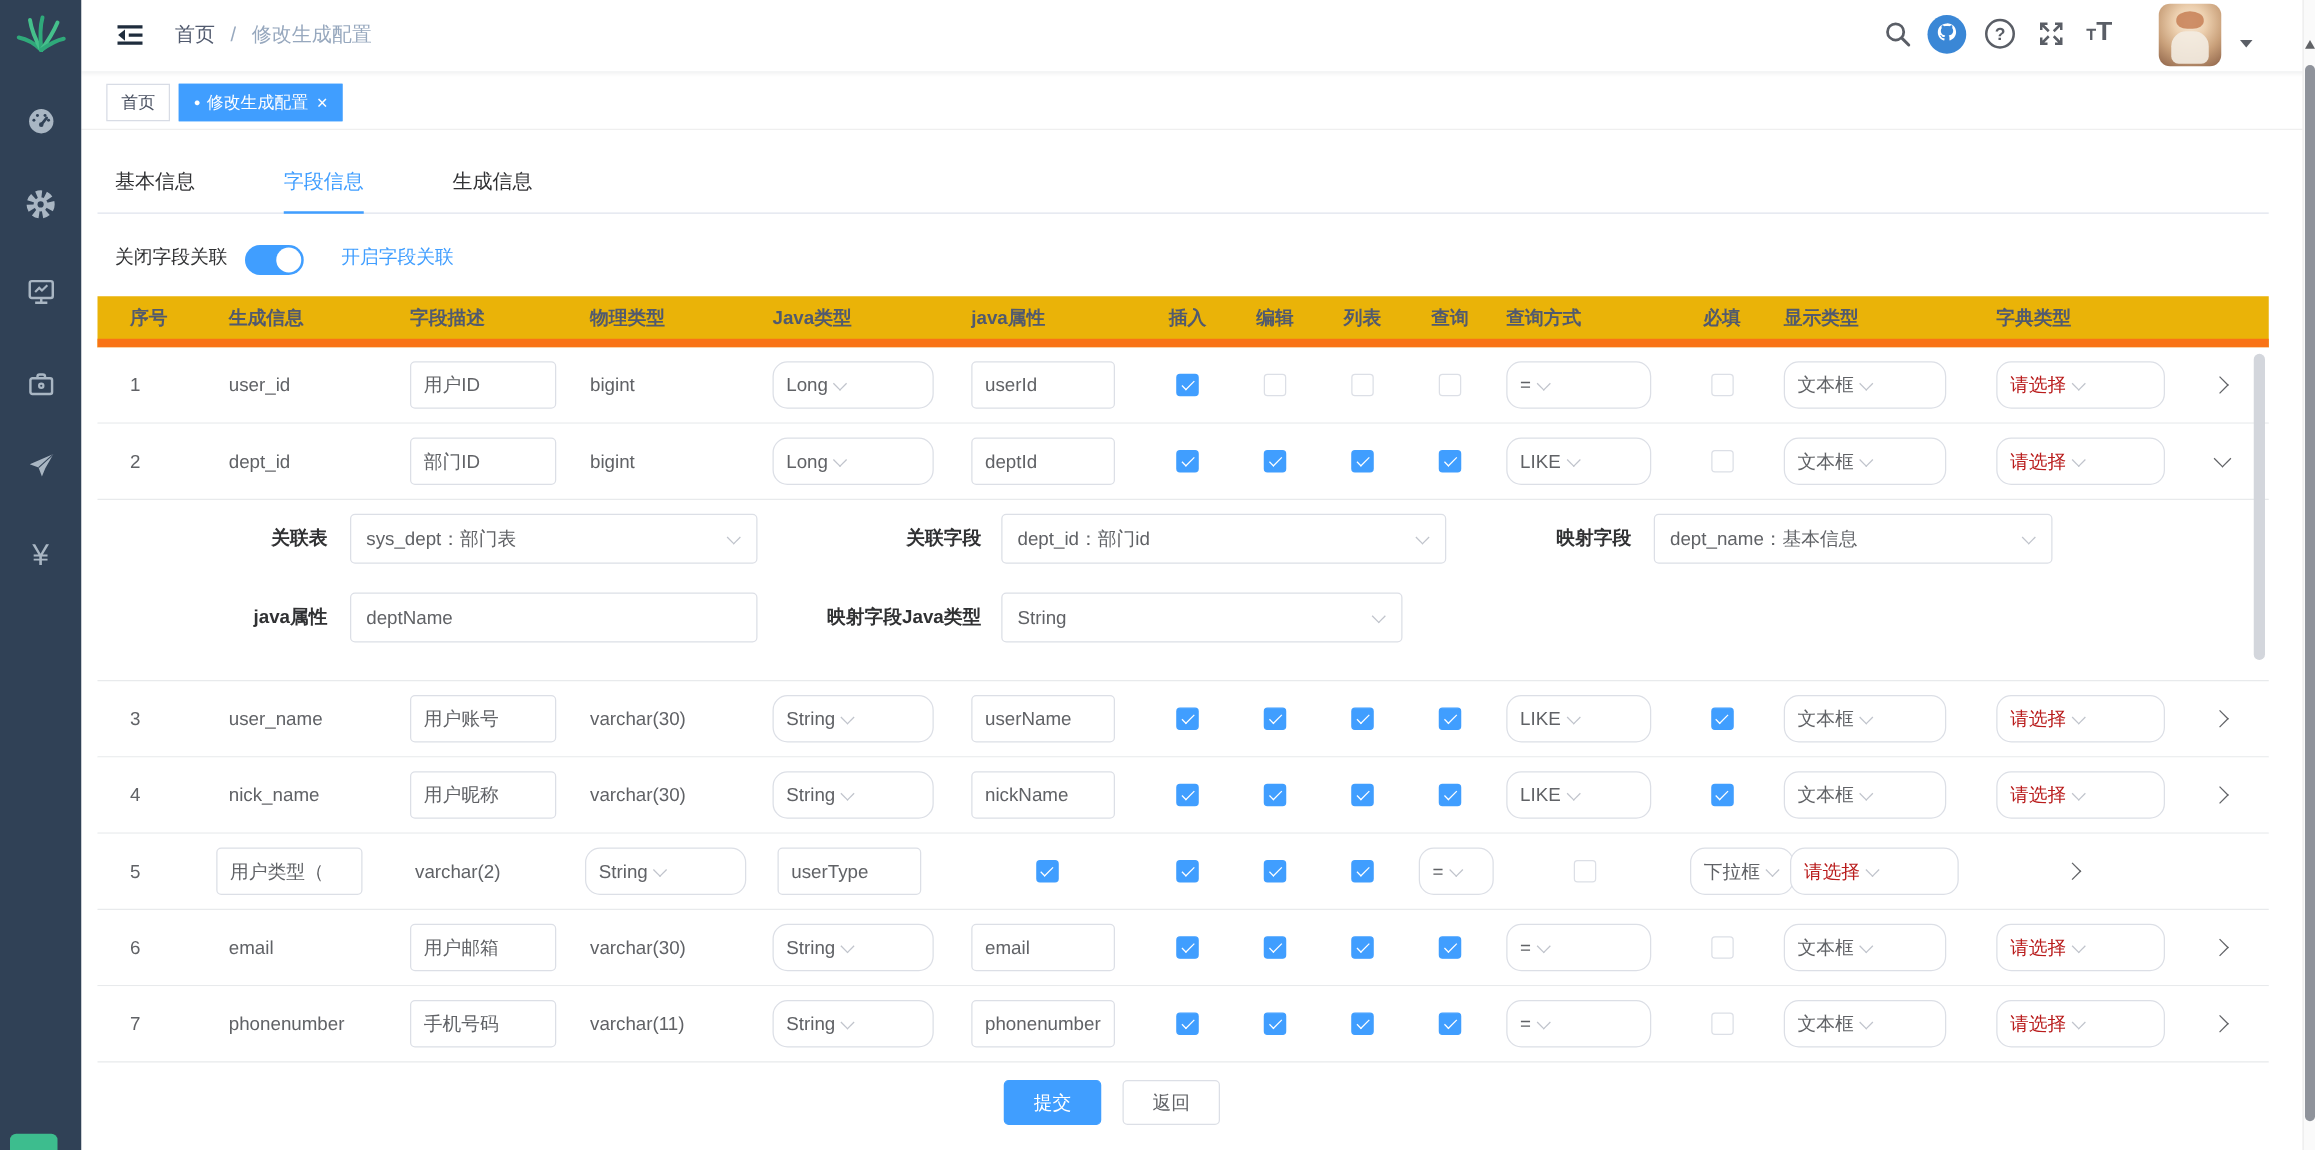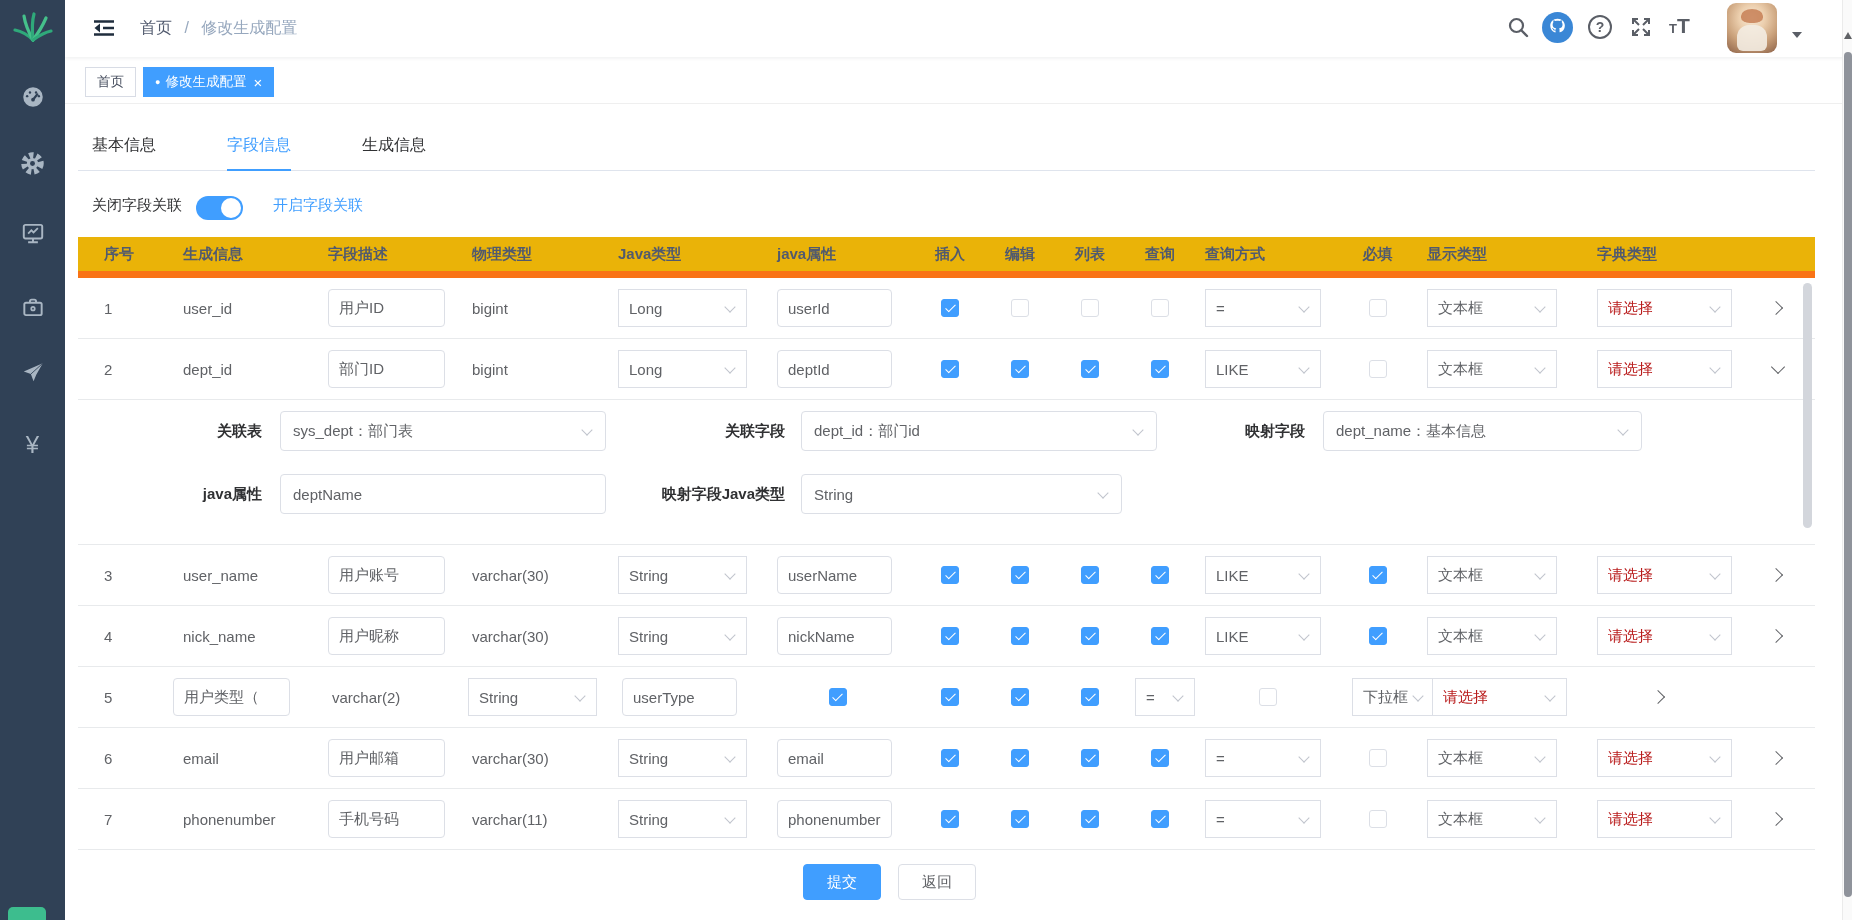--- a/index.html
+++ b/index.html
@@ -63,21 +63,21 @@
   .trow { height:61px; border-bottom:1px solid #e8eaec; background:#fff; }
   .td, .th { display:flex; align-items:center; min-width:0; }
   .c0{padding-left:26px}.c1{padding-left:23px}.c2{padding-left:13px}.c3{padding-left:17px}
   .c4{padding-left:13px}.c5{padding-left:17px}.c10{padding-left:10px}.c12{padding-left:12px}.c13{padding-left:17px}
   .cc,.cE{justify-content:center}
   .th span { font-size:15px; font-weight:700; color:#515a6e; white-space:nowrap; }
   .cellt { font-size:15px; color:#606266; white-space:nowrap; }
 
   .inp { height:38px; border:1px solid #dcdfe6; border-radius:4px; padding:0 10px; font-size:15px; color:#606266; background:#fff; font-family:inherit; width:117px; }
   .w115{width:115px}
-  .sel { display:inline-flex; align-items:center; justify-content:space-between; height:38px; padding:0 10px; border:1px solid #dcdfe6; border-radius:0; background:#fff; cursor:pointer; }
+  .sel { display:inline-flex; align-items:center; height:38px; padding:0 10px; border:1px solid #dcdfe6; border-radius:12px; background:#fff; cursor:pointer; }
   .sel-v { font-size:15px; color:#606266; white-space:nowrap; overflow:hidden; }
   .sel.ph .sel-v { color:#b91c1c; }
   .w129{width:129px}.w116{width:116px}.w130{width:130px}.w135{width:135px}
   .caret { width:8px; height:8px; border-right:1.4px solid #c0c4cc; border-bottom:1.4px solid #c0c4cc; transform:rotate(45deg); flex:none; margin:-3px 2px 0 6px; }
 
   .cb { width:18px; height:18px; border:1px solid #dcdfe6; border-radius:3px; background:#fff; display:inline-block; position:relative; cursor:pointer; }
   .cb.on { background:#409EFF; border-color:#409EFF; }
   .cb.on::after { content:""; position:absolute; left:5.5px; top:2px; width:4px; height:9px; border-right:1.7px solid #fff; border-bottom:1.7px solid #fff; transform:rotate(45deg); }
 
   .expander { width:10px; height:10px; border-top:1.7px solid #606266; border-right:1.7px solid #606266; transform:rotate(45deg); display:inline-block; cursor:pointer; margin-right:14px; }

